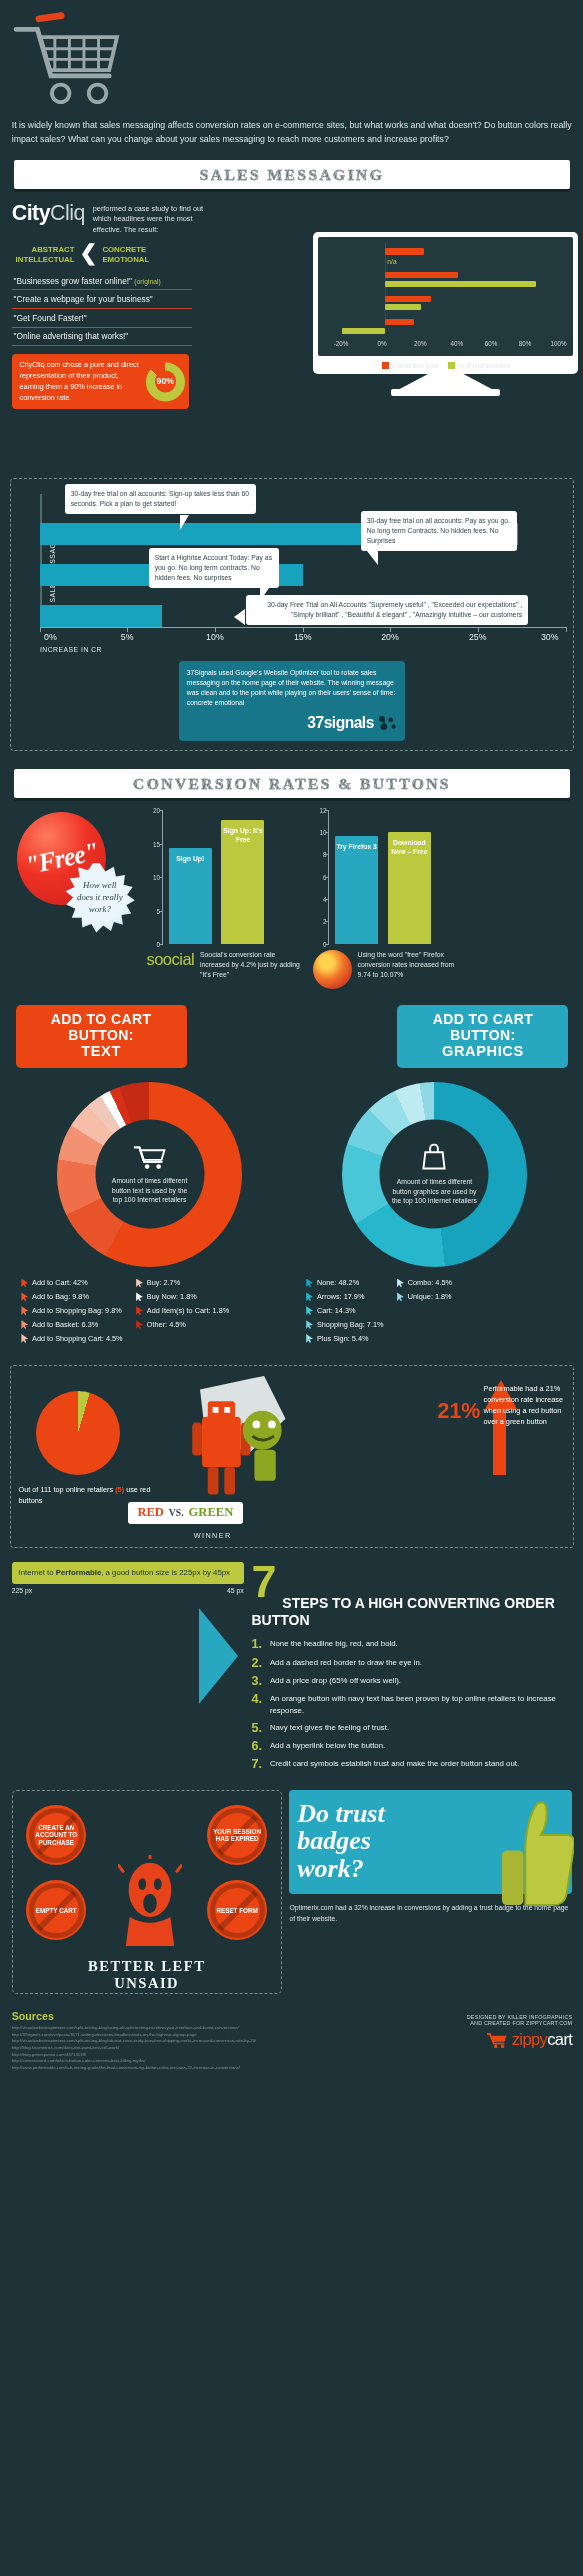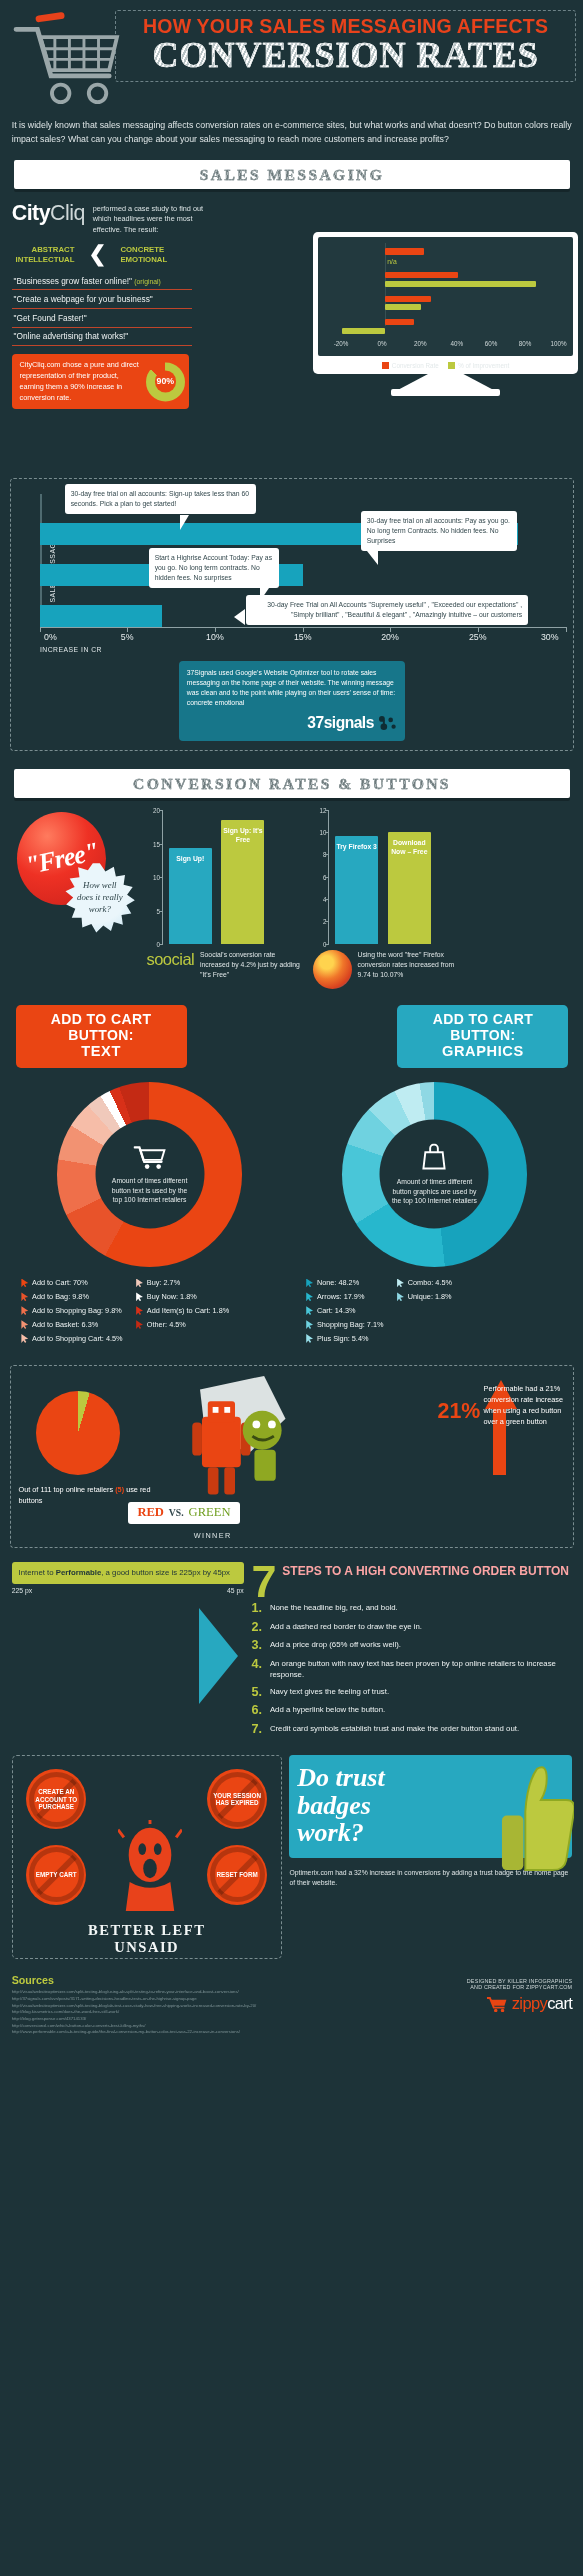--- a/index.html
+++ b/index.html
@@ -49,21 +49,21 @@
   }
 
   
   .cc { position: relative; padding: 0 11.7px; }
   .cc-top { display: flex; align-items: flex-start; gap: 7.8px; }
   .cc-logo { font-size: 21.4px; letter-spacing: -0.5px; white-space: nowrap; }
   .cc-logo b { font-weight: bold; color: #fff; }
   .cc-logo i { font-style: normal; font-weight: 300; color: #cfd8d9; }
   .cc-sub { font-size: 7.3px; line-height: 1.45; color: #dbe3e4; padding-top: 2.9px; max-width: 115px; }
 
-  .cc-axis { display: flex; align-items: center; gap: 14px; margin: 9.7px 0 7.8px 3.9px; }
+  .cc-axis { display: flex; gap: 5px; margin: 9.7px 0 7.8px 3.9px; }
   .cc-axis-l, .cc-axis-r { font-size: 7.8px; font-weight: bold; color: #bcc93f; line-height: 1.2; }
   .cc-axis-l { text-align: right; }
   .cc-chev { font-size: 21.4px; color: #fff; font-weight: bold; line-height: .8; }
 
   .hl-list { width: 180px; }
   .hl {
     font-size: 8.3px; color: #eef2f2; padding: 3.9px 1.9px 2.9px 1.9px;
     border-bottom: 1px solid #c0452a; line-height: 1.3;
   }
   .hl .orig { color: #bcc93f; font-size: 6.8px; }
@@ -216,39 +216,39 @@
   .pct21 { position: absolute; right: 93px; top: 33px; font-size: 21.4px; font-weight: bold; color: #ea4513; }
   .arrow-up { position: absolute; right: 56px; top: 13.6px; width: 0; height: 0;
               border-left: 16.5px solid transparent; border-right: 16.5px solid transparent;
               border-bottom: 29px solid #ea4513; }
   .arrow-stem { position: absolute; right: 67px; top: 41px; width: 13.6px; height: 68px; background: #ea4513; }
   .perf-note { position: absolute; right: 5.8px; top: 17.5px; width: 84px; font-size: 7.3px; line-height: 1.5; }
   .rvg-title { position: absolute; left: 117px; bottom: 23px; background: #fff; border-radius: 2.9px;
                padding: 3.9px 9.7px; display: flex; align-items: center; gap: 4.9px; }
   .rvg-title .r { color: #ea4513; font-weight: bold; font-size: 12.6px; font-family: "Liberation Serif", serif; }
   .rvg-title .v { color: #33484d; font-weight: bold; font-size: 9.7px; font-family: "Liberation Serif", serif; }
-  .rvg-title .g { color: #6f9e1f; font-weight: normal; font-size: 12.6px; font-family: "Liberation Serif", serif; }
+  .rvg-title .g { color: #6f9e1f; font-weight: bold; font-size: 12.6px; font-family: "Liberation Serif", serif; }
   .winner { position: absolute; left: 183px; bottom: 7.8px; font-size: 7.3px; letter-spacing: 1.4px; color: #dde5e6; }
 
   
   .steps-wrap { display: flex; gap: 7.8px; margin: 13.6px 11.7px 0 11.7px; }
   .steps-left { width: 232px; }
   .btn-spec { background: #bcc93f; border-radius: 2.9px; padding: 5.8px 6.8px; color: #1d3338;
               font-size: 7.8px; line-height: 1.4; position: relative; }
   .btn-spec b { font-weight: bold; }
   .spec-dims { display: flex; justify-content: space-between; font-size: 6.8px; color: #dde5e6; margin-top: 2.9px; }
   .arrow-cta { position: relative; margin-top: 13.6px; }
   .arrow-cta .body { background: #27a8c0; padding: 11.7px 9.7px; font-size: 12.6px; line-height: 1.4;
                      width: 191px; border-radius: 1.9px 0 0 1.9px; }
   .arrow-cta .head { position: absolute; right: 5.8px; top: 0; width: 0; height: 0;
                      border-top: 48px solid transparent; border-bottom: 48px solid transparent;
                      border-left: 39px solid #27a8c0; }
   .steps-right { flex: 1; }
   .big7 { font-size: 45px; font-weight: bold; color: #bcc93f; line-height: .9; float: left; margin-right: 5.8px; }
-  .steps-head { font-size: 12px; font-weight: bold; color: #fca5a5; line-height: 1.2; padding-top: 1.9px; }
+  .steps-head { font-size: 14px; font-weight: bold; color: #ffffff; line-height: 1.2; padding-top: 1.9px; margin-top: 31px; }
   .steps-list { list-style: none; margin-top: 9.7px; clear: both; }
   .steps-list li { display: flex; gap: 5.8px; font-size: 7.8px; line-height: 1.45; margin-bottom: 5.8px; color: #eef3f3; }
   .steps-list li .n { color: #bcc93f; font-size: 12.6px; font-weight: bold; flex: 0 0 12.6px; line-height: 1; }
 
   
   .bottom { display: flex; gap: 7.8px; margin: 13.6px 11.7px 0 11.7px; }
   .panel-left { width: 270px; border: 1px dashed #7a8d90; border-radius: 4.9px; padding: 9.7px 7.8px 5.8px 7.8px;
                 position: relative; height: 204px; }
   .no-badge { position: absolute; width: 60px; height: 60px; border-radius: 50%;
               background: #ea4513; display: flex; align-items: center; justify-content: center;
@@ -290,24 +290,20 @@
   <div class="header">
     <div class="cart-ico">
       <svg viewBox="0 0 120 100" width="117" height="97">
         <path d="M8 22 L30 22 L44 70 L104 70" stroke="#9aa7a9" stroke-width="5" fill="none" stroke-linecap="round"></path>
         <path d="M33 30 L112 30 L104 64 L43 64 Z" stroke="#9aa7a9" stroke-width="4" fill="none"></path>
         <path d="M48 30 L48 64 M63 30 L63 64 M78 30 L78 64 M93 30 L93 64 M36 42 L110 42 M39 53 L107 53" stroke="#9aa7a9" stroke-width="3"></path>
         <circle cx="54" cy="88" r="9" stroke="#9aa7a9" stroke-width="4" fill="none"></circle>
         <circle cx="92" cy="88" r="9" stroke="#9aa7a9" stroke-width="4" fill="none"></circle>
         <rect x="28" y="6" width="30" height="7" rx="3.5" fill="#e8421b" transform="rotate(-8 43 9)"></rect>
       </svg>
-    </div>
-    <div class="title-box">
-      <div class="title-top">HOW YOUR SALES MESSAGING AFFECTS</div>
-      <div class="title-main">CONVERSION RATES</div>
     </div>
   </div>
 
   <div class="intro">It is widely known that sales messaging affects conversion rates on e-commerce sites, but what works and what doesn't? Do button colors really impact sales? What can you change about your sales messaging to reach more customers and increase profits?</div>
 
   <div class="banner">
     <span>SALES MESSAGING</span>
   </div>
 
   <div class="cc" style="min-height:265px;">
@@ -567,21 +563,21 @@
                   <circle cx="26" cy="23" r="2.4" fill="#fff"></circle>
               </svg>
             </div>
             <p>Amount of times different button text is used by the top 100 Internet retailers</p>
           </div>
         </div>
         <div class="legend">
           <ul>
             <li>
                 <i class="lc" style="background:#ea4513;clip-path:polygon(0 0,0 100%,30% 72%,55% 100%,72% 88%,48% 62%,100% 52%)"></i>
-                <span><span>Add to Cart</span>: <span>70</span>%</span>
+                <span><span>Add to Cart</span>: <span>42</span>%</span>
               </li>
             <li>
                 <i class="lc" style="background:#e8532a;clip-path:polygon(0 0,0 100%,30% 72%,55% 100%,72% 88%,48% 62%,100% 52%)"></i>
                 <span><span>Add to Bag</span>: <span>9.8</span>%</span>
               </li>
             <li>
                 <i class="lc" style="background:#ef6f4a;clip-path:polygon(0 0,0 100%,30% 72%,55% 100%,72% 88%,48% 62%,100% 52%)"></i>
                 <span><span>Add to Shopping Bag</span>: <span>9.8</span>%</span>
               </li>
             <li>

